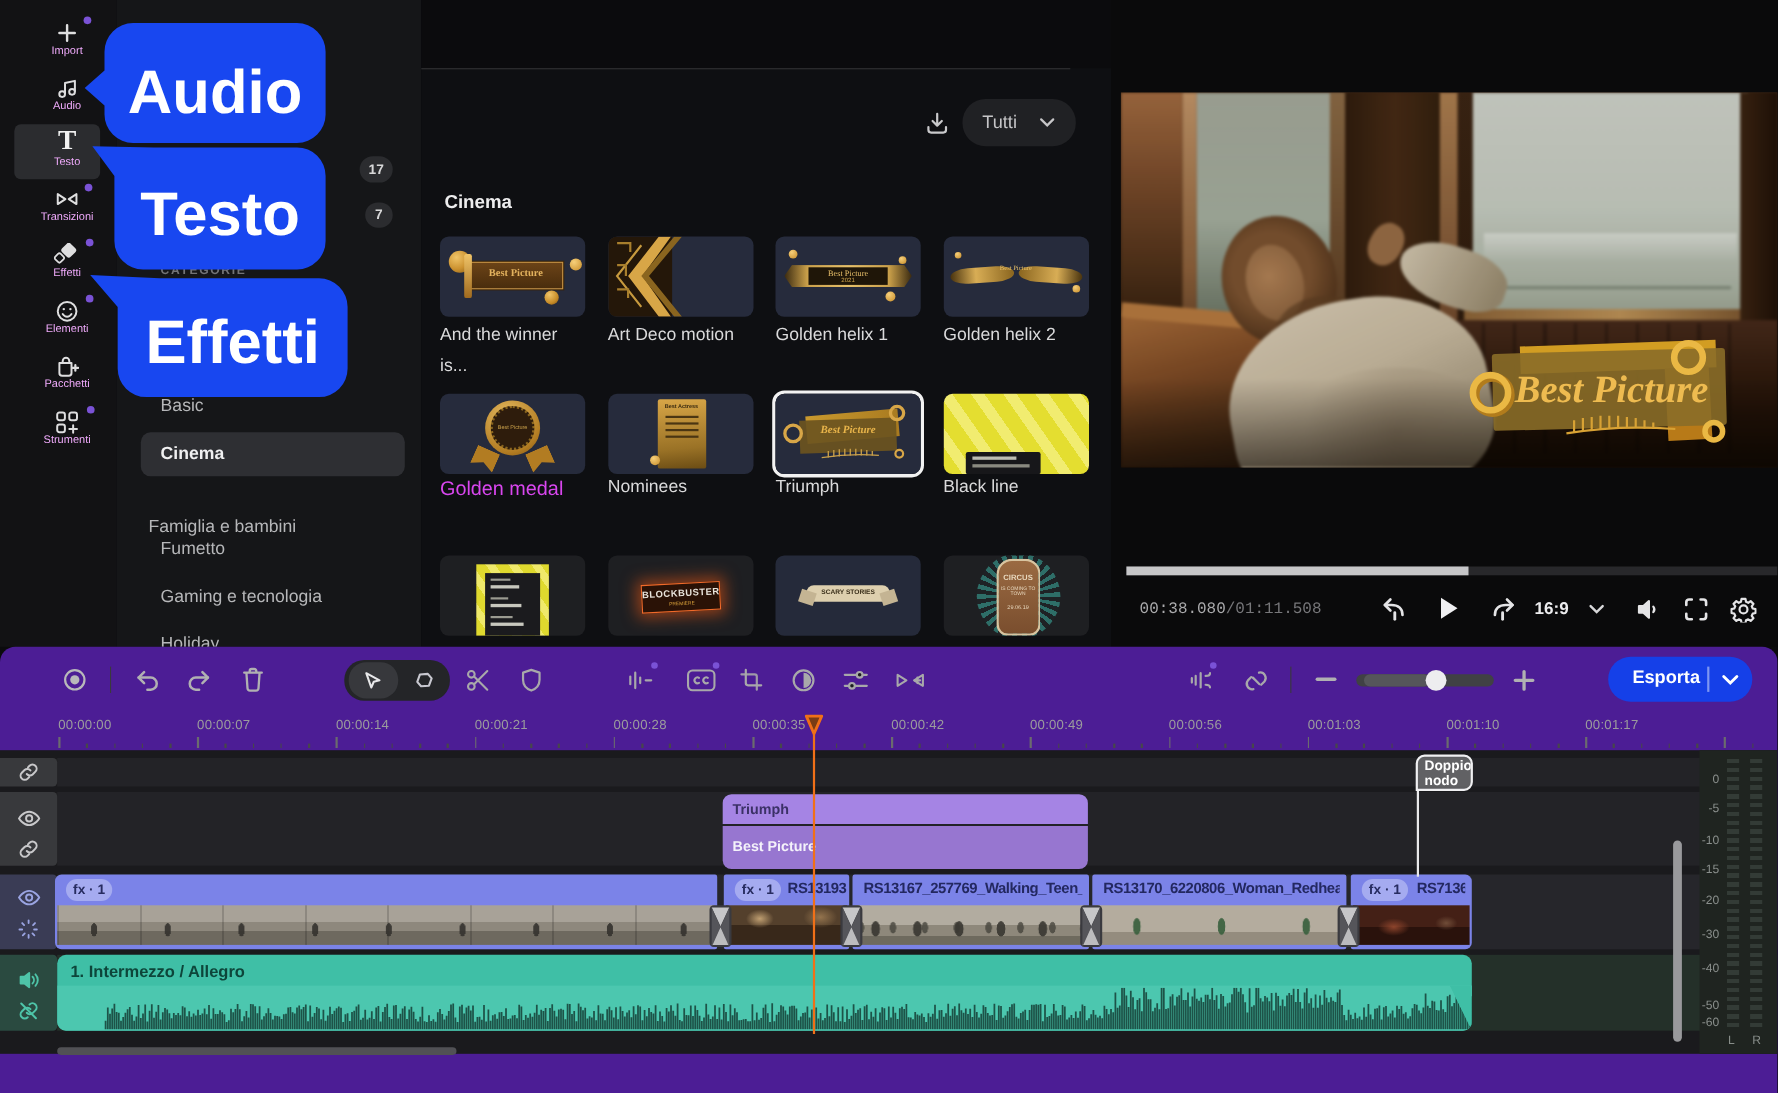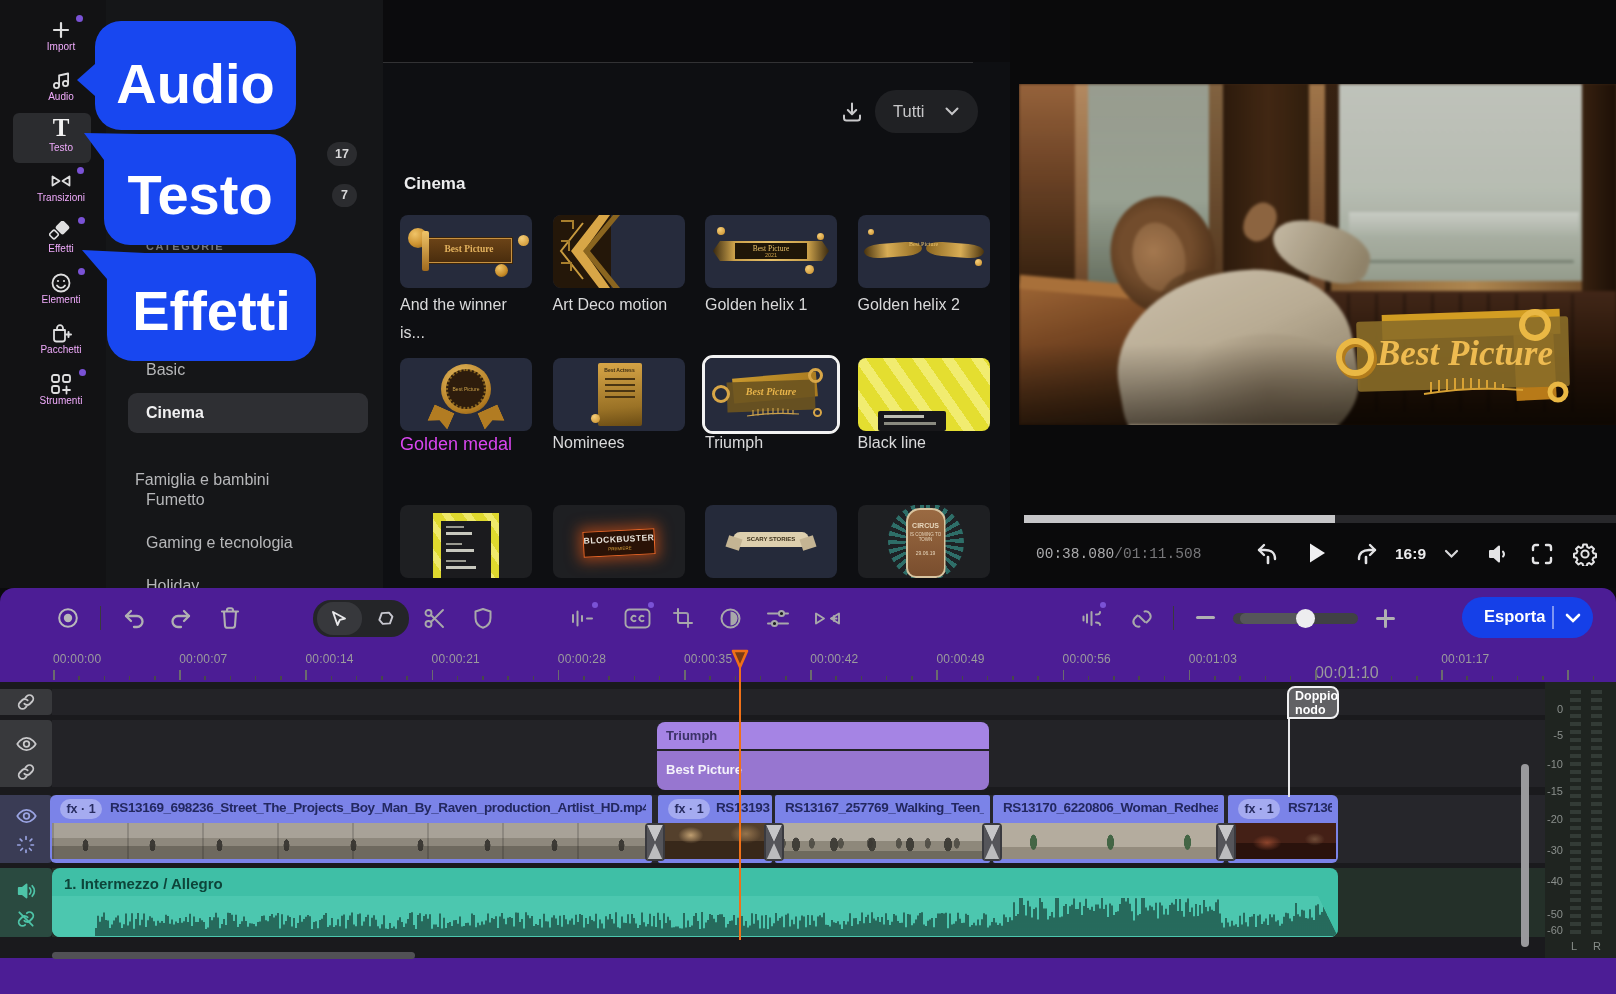--- a/index.html
+++ b/index.html
@@ -423,21 +423,21 @@
         <div class="abs" style="left:53.0px;top:4px;color:#9b9b9d;font-size:12px;letter-spacing:0.2px;">00:00:00</div>
         <div class="abs" style="left:179.2px;top:4px;color:#9b9b9d;font-size:12px;letter-spacing:0.2px;">00:00:07</div>
         <div class="abs" style="left:305.4px;top:4px;color:#9b9b9d;font-size:12px;letter-spacing:0.2px;">00:00:14</div>
         <div class="abs" style="left:431.6px;top:4px;color:#9b9b9d;font-size:12px;letter-spacing:0.2px;">00:00:21</div>
         <div class="abs" style="left:557.8px;top:4px;color:#9b9b9d;font-size:12px;letter-spacing:0.2px;">00:00:28</div>
         <div class="abs" style="left:684.0px;top:4px;color:#9b9b9d;font-size:12px;letter-spacing:0.2px;">00:00:35</div>
         <div class="abs" style="left:810.2px;top:4px;color:#9b9b9d;font-size:12px;letter-spacing:0.2px;">00:00:42</div>
         <div class="abs" style="left:936.4px;top:4px;color:#9b9b9d;font-size:12px;letter-spacing:0.2px;">00:00:49</div>
         <div class="abs" style="left:1062.6px;top:4px;color:#9b9b9d;font-size:12px;letter-spacing:0.2px;">00:00:56</div>
         <div class="abs" style="left:1188.8px;top:4px;color:#9b9b9d;font-size:12px;letter-spacing:0.2px;">00:01:03</div>
-        <div class="abs" style="left:1315.0px;top:4px;color:#9b9b9d;font-size:16px;letter-spacing:0.2px;margin-top:12px;">00:01:10</div>
+        <div class="abs" style="left:1315.0px;top:4px;color:#9b9b9d;font-size:12px;letter-spacing:0.2px;">00:01:10</div>
         <div class="abs" style="left:1441.2px;top:4px;color:#9b9b9d;font-size:12px;letter-spacing:0.2px;">00:01:17</div>
         <div class="abs" style="left:53.0px;top:22px;width:1.6px;height:10px;background:#6b6b6e;"></div>
         <div class="abs" style="left:78.2px;top:28px;width:1.6px;height:3.5px;background:#47474a;"></div>
         <div class="abs" style="left:103.5px;top:28px;width:1.6px;height:3.5px;background:#47474a;"></div>
         <div class="abs" style="left:128.7px;top:28px;width:1.6px;height:3.5px;background:#47474a;"></div>
         <div class="abs" style="left:154.0px;top:28px;width:1.6px;height:3.5px;background:#47474a;"></div>
         <div class="abs" style="left:179.2px;top:22px;width:1.6px;height:10px;background:#6b6b6e;"></div>
         <div class="abs" style="left:204.4px;top:28px;width:1.6px;height:3.5px;background:#47474a;"></div>
         <div class="abs" style="left:229.7px;top:28px;width:1.6px;height:3.5px;background:#47474a;"></div>
         <div class="abs" style="left:254.9px;top:28px;width:1.6px;height:3.5px;background:#47474a;"></div>
@@ -543,21 +543,20 @@
     <div class="abs" style="left:657px;top:40px;width:332px;height:27px;background:#a584e4;border-radius:8px 8px 0 0;">
       <div class="abs" style="left:9px;top:6px;color:#3b3166;font-size:13px;font-weight:bold;">Triumph</div>
     </div>
     <div class="abs" style="left:657px;top:69px;width:332px;height:39px;background:#9776d0;border-radius:0 0 8px 8px;">
       <div class="abs" style="left:9px;top:11px;color:#f4f2fa;font-size:13px;font-weight:bold;">Best Picture</div>
     </div>
 
     <div id="vclips">
           <div class="abs" style="left:50px;top:113px;width:602px;height:68px;background:#7b83e8;border-radius:6px 2px 2px 6px;">
             <div class="abs" style="left:10px;top:4px;width:42px;height:20px;background:#a5abf0;border-radius:10px;color:#272c60;font-size:12.5px;font-weight:bold;text-align:center;line-height:20px;">fx · 1</div>
-            <div class="abs" style="left:60px;top:5px;width:536px;overflow:hidden;white-space:nowrap;color:#232860;font-size:13.5px;font-weight:bold;letter-spacing:-0.4px;">RS13169_698236_Street_The_Projects_Boy_Man_By_Raven_production_Artlist_HD.mp4</div>
             <div class="abs" style="left:2px;top:28px;width:598px;height:36px;background-image:radial-gradient(ellipse 5px 10px at 50% 62%,rgba(52,50,46,.9) 0 58%,rgba(0,0,0,0) 62%),repeating-linear-gradient(90deg,rgba(0,0,0,.16) 0 2px,rgba(0,0,0,0) 2px 75px),linear-gradient(180deg,#a8a298 0 42%,#8e887d 42% 64%,#6e695f 64% 100%);background-size:67px 36px,auto,auto;"></div>
           </div>
           <div class="abs" style="left:658px;top:113px;width:114px;height:68px;background:#7b83e8;border-radius:2px 2px 2px 2px;">
             <div class="abs" style="left:10px;top:4px;width:42px;height:20px;background:#a5abf0;border-radius:10px;color:#272c60;font-size:12.5px;font-weight:bold;text-align:center;line-height:20px;">fx · 1</div>
             <div class="abs" style="left:58px;top:5px;width:54px;overflow:hidden;white-space:nowrap;color:#232860;font-size:13.5px;font-weight:bold;letter-spacing:-0.4px;">RS13193</div>
             <div class="abs" style="left:2px;top:28px;width:110px;height:36px;background-image:radial-gradient(ellipse 18px 12px at 28% 34%,rgba(210,175,125,.85),rgba(0,0,0,0) 70%),radial-gradient(ellipse 22px 14px at 78% 30%,rgba(190,150,100,.6),rgba(0,0,0,0) 70%),linear-gradient(180deg,#54402c 0 50%,#38281a 50% 100%);"></div>
           </div>
           <div class="abs" style="left:775px;top:113px;width:215px;height:68px;background:#7b83e8;border-radius:2px 2px 2px 2px;">
             <div class="abs" style="left:10px;top:5px;width:199px;overflow:hidden;white-space:nowrap;color:#232860;font-size:13.5px;font-weight:bold;letter-spacing:-0.4px;">RS13167_257769_Walking_Teen_</div>
             <div class="abs" style="left:2px;top:28px;width:211px;height:36px;background-image:radial-gradient(ellipse 7px 12px at 50% 58%,rgba(58,56,50,.92) 0 55%,rgba(0,0,0,0) 60%),radial-gradient(ellipse 5px 9px at 20% 55%,rgba(70,68,60,.8) 0 55%,rgba(0,0,0,0) 62%),linear-gradient(180deg,#b2aca0 0 50%,#8e887b 50% 78%,#6e6a5e 78% 100%);background-size:38px 37px,29px 37px,auto;"></div>

